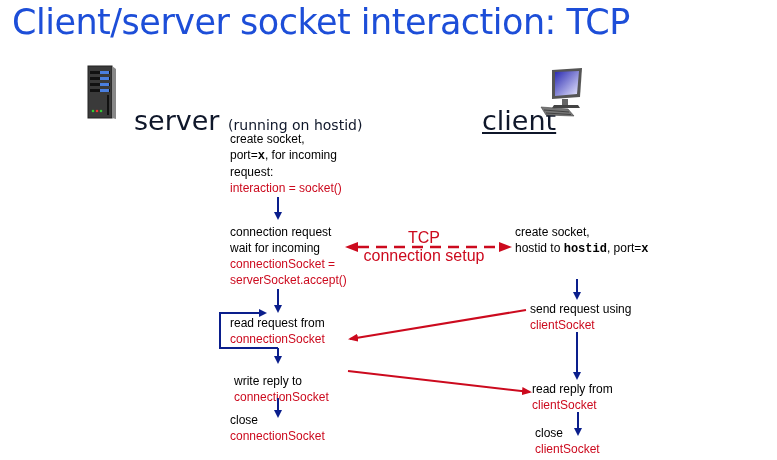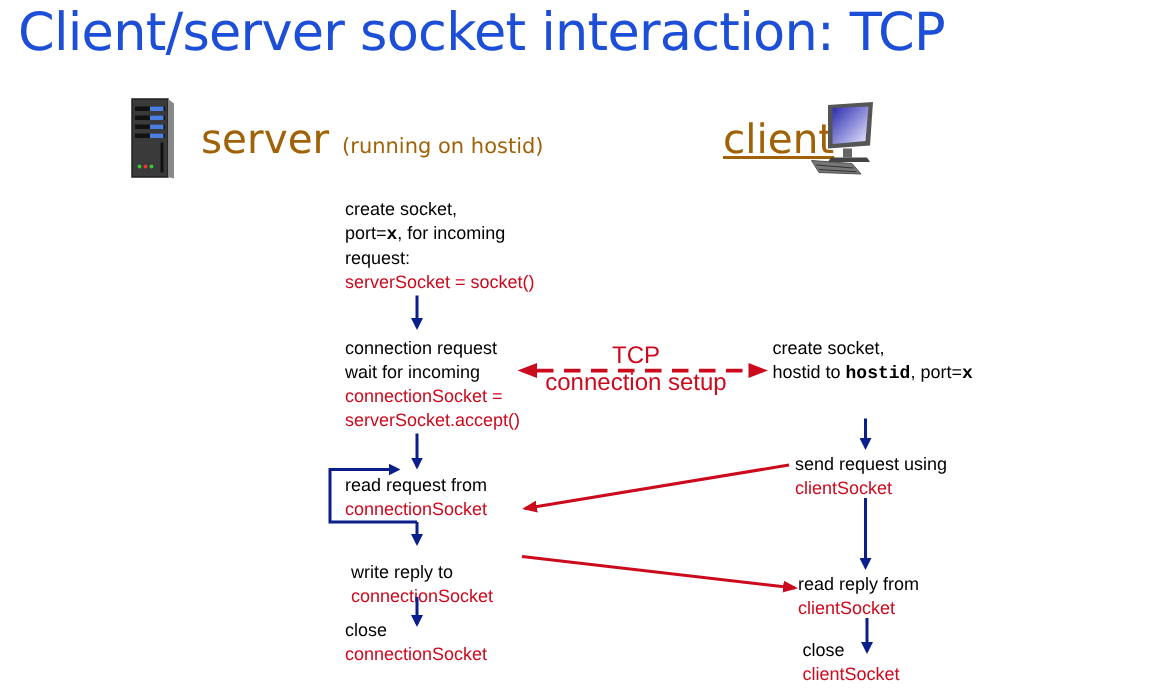--- a/index.html
+++ b/index.html
@@ -1,18 +1,18 @@
 <!DOCTYPE html>
 <html><head>
   <meta charset="utf-8">
   <style>
     html, body { margin: 0; padding: 0; background: #ffffff; }
     body { width: 777px; height: 460px; position: relative; overflow: hidden; font-family: "Liberation Sans", sans-serif; }
     .title { position: absolute; left: 12px; top: 2px; font-family: "DejaVu Sans", sans-serif; font-size: 35px; color: #1d4ed8; letter-spacing: -0.5px; font-weight: normal; white-space: nowrap; }
-    .role { position: absolute; font-family: "DejaVu Sans", sans-serif; color: #a16207; white-space: nowrap; }
+    .role { position: absolute; font-family: "DejaVu Sans", sans-serif; color: #0f172a; white-space: nowrap; margin-top: 27px; }
     .role-main { font-size: 27px; }
     .role-sub { font-size: 14px; }
     .txt { position: absolute; font-size: 12px; line-height: 16px; color: #000; white-space: nowrap; }
     .red { color: #cc0a1e; }
     .mono { font-family: "Liberation Mono", monospace; font-weight: bold; }
     .tcp { position: absolute; color: #cc0a1e; font-size: 16px; white-space: nowrap; text-align: center; line-height: 18px; }
     svg.arrows { position: absolute; left: 0; top: 0; }
     .icon { position: absolute; }
   </style>
 </head>
@@ -57,21 +57,21 @@
   <polygon points="16,38 40,38 42,41 14,41" fill="#444"></polygon>
   <polygon points="3,40 30,42 36,49 8,48" fill="#777" stroke="#444" stroke-width="0.6"></polygon>
   <line x1="6" y1="43" x2="31" y2="45" stroke="#333" stroke-width="0.8"></line>
   <line x1="8" y1="46" x2="33" y2="47.5" stroke="#333" stroke-width="0.8"></line>
 </svg>
 
 <div class="txt" style="left:230px; top:131px;">
   <div>create socket,</div>
   <div><span>port=</span><span class="mono">x</span><span>, for incoming</span></div>
   <div>request:</div>
-  <div class="red">serverSocket = socket()</div>
+  <div class="red">interaction = socket()</div>
 </div>
 
 <div class="txt" style="left:230px; top:224px;">
   <div>connection request</div>
   <div>wait for incoming</div>
   <div class="red">connectionSocket =</div>
   <div class="red">serverSocket.accept()</div>
 </div>
 
 <div class="txt" style="left:230px; top:315px;">

